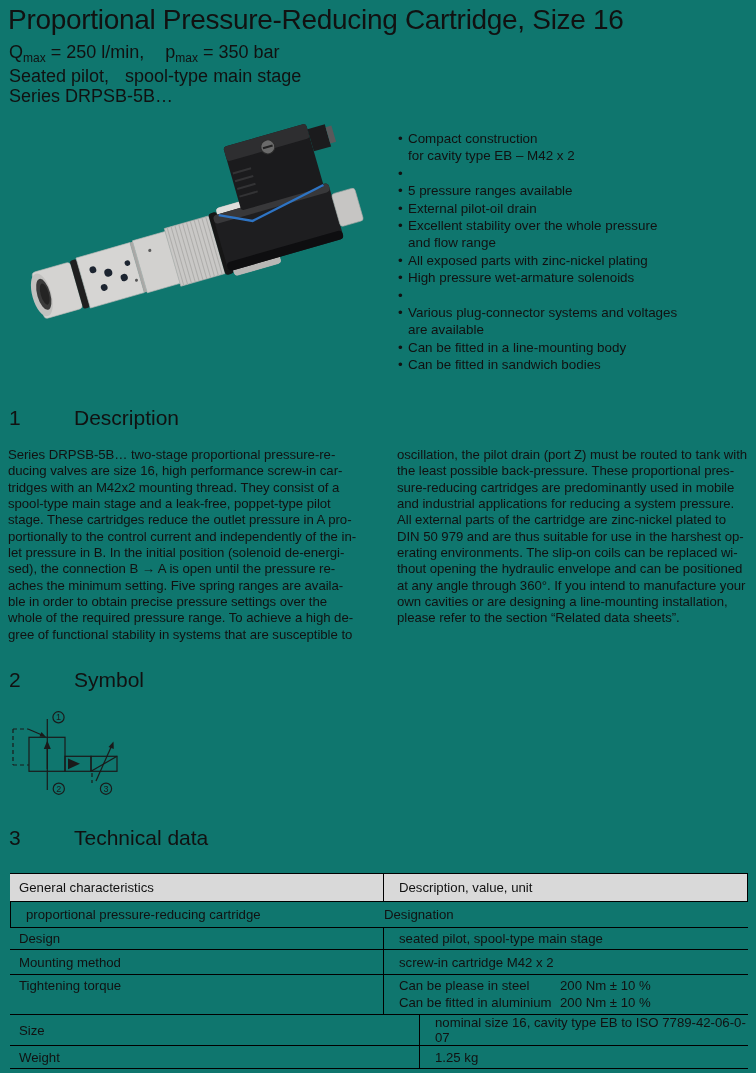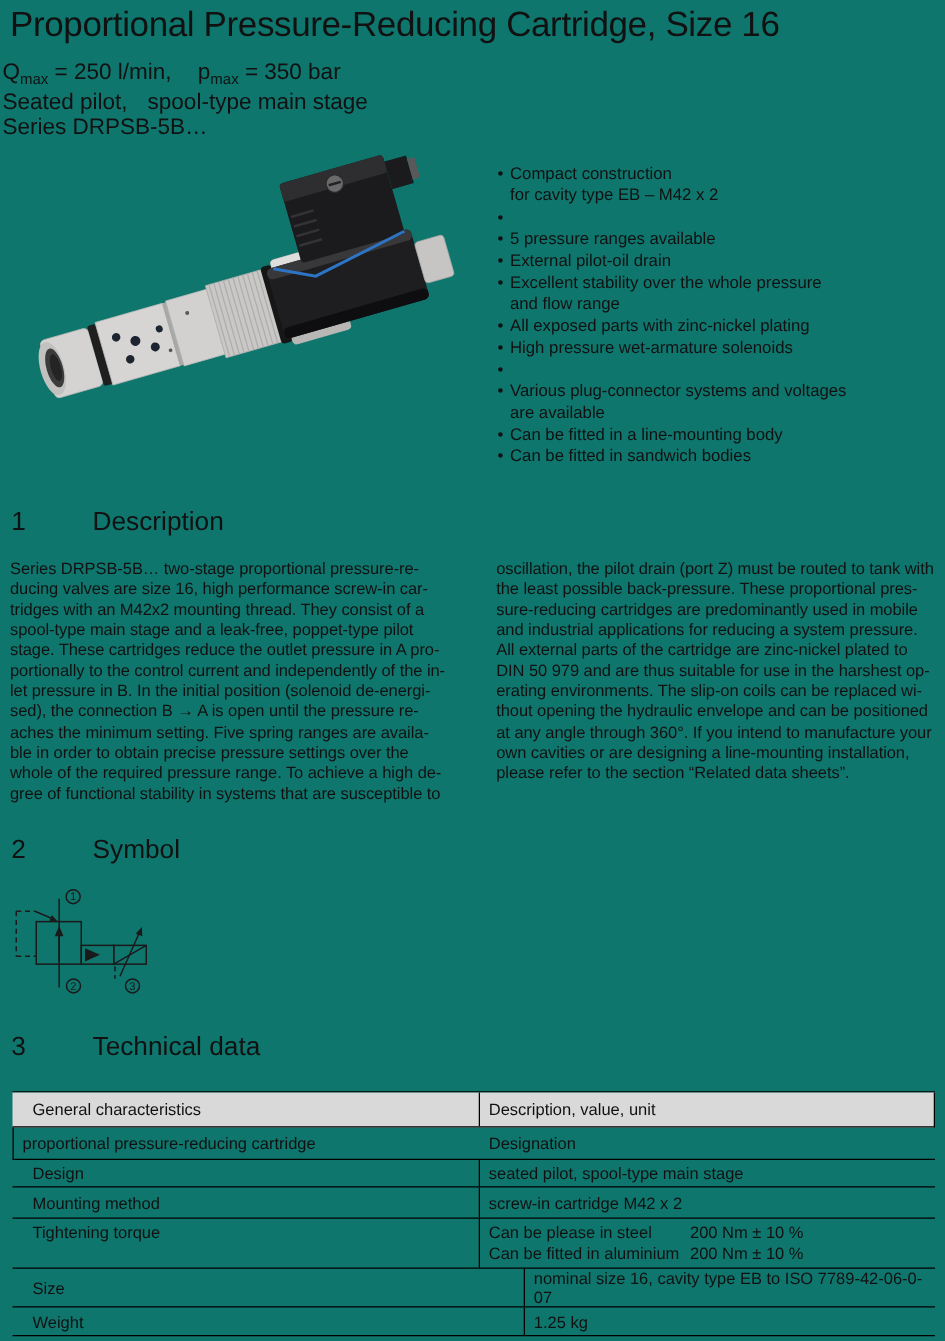--- a/index.html
+++ b/index.html
@@ -6,21 +6,21 @@
   html,body { background:#fff; }
   body { font-family:"Liberation Sans", sans-serif; color:#111; }
   #page {
     position:relative; width:756px; height:1073px; background:#0f766e; overflow:hidden;
   }
   
   .title {
     position:absolute; left:8px; top:2px; font-size:28px; line-height:36px;
     font-weight:400; letter-spacing:-0.3px; white-space:nowrap;
   }
-  .subline { position:absolute; left:2px; font-size:18px; line-height:32px; white-space:nowrap; }
+  .subline { position:absolute; left:9px; font-size:18px; line-height:22px; white-space:nowrap; }
   .sub-q { top:41px; }
   .sub-design { top:65px; }
   .sub-series { top:85px; }
   .subscript { font-size:12px; position:relative; top:4px; letter-spacing:0; }
   .gap-wide { display:inline-block; width:21px; }
   .gap-mid { display:inline-block; width:16px; }
   
   .photo { position:absolute; left:20px; top:118px; }
   
   .features { position:absolute; left:398px; top:130px; width:355px; }
@@ -38,22 +38,22 @@
     white-space:pre-line; letter-spacing:-0.05px;
   }
   #desc-left { left:8px; width:372px; }
   #desc-right { left:397px; width:360px; }
   
   .symbol { position:absolute; left:8px; top:703px; }
   
   .ttable { position:absolute; left:10px; top:873px; width:738px; border-top:1px solid #000; font-size:13.2px; }
   .trow { display:flex; border-bottom:1px solid #000; }
   .tcell { display:flex; align-items:center; }
-  .tcell.c1 { width:373px; flex:0 0 373px; padding-left:16px;text-align:right; }
-  .tcell.c2 { flex:1; border-left:1px solid #000; padding-left:7px; }
+  .tcell.c1 { width:373px; flex:0 0 373px; padding-left:9px;text-align:right; }
+  .tcell.c2 { flex:1; border-left:1px solid #000; padding-left:15px; }
   .trow.thead { background:#d9d9d9; border-right:1px solid #000; }
   .h28 { min-height:28px; } .h26 { min-height:26px; } .h22 { min-height:22px; }
   .h25 { min-height:25px; } .h38 { min-height:38px; } .h23 { min-height:23px;gap:36px; }
   .tcell.stack { display:block; padding-top:3px; padding-bottom:3px; }
   .subrow { display:grid; grid-template-columns:161px auto; line-height:16.5px; }
   svg text { font-family:"Liberation Sans", sans-serif; }
 </style>
 </head>
 <body>
 

